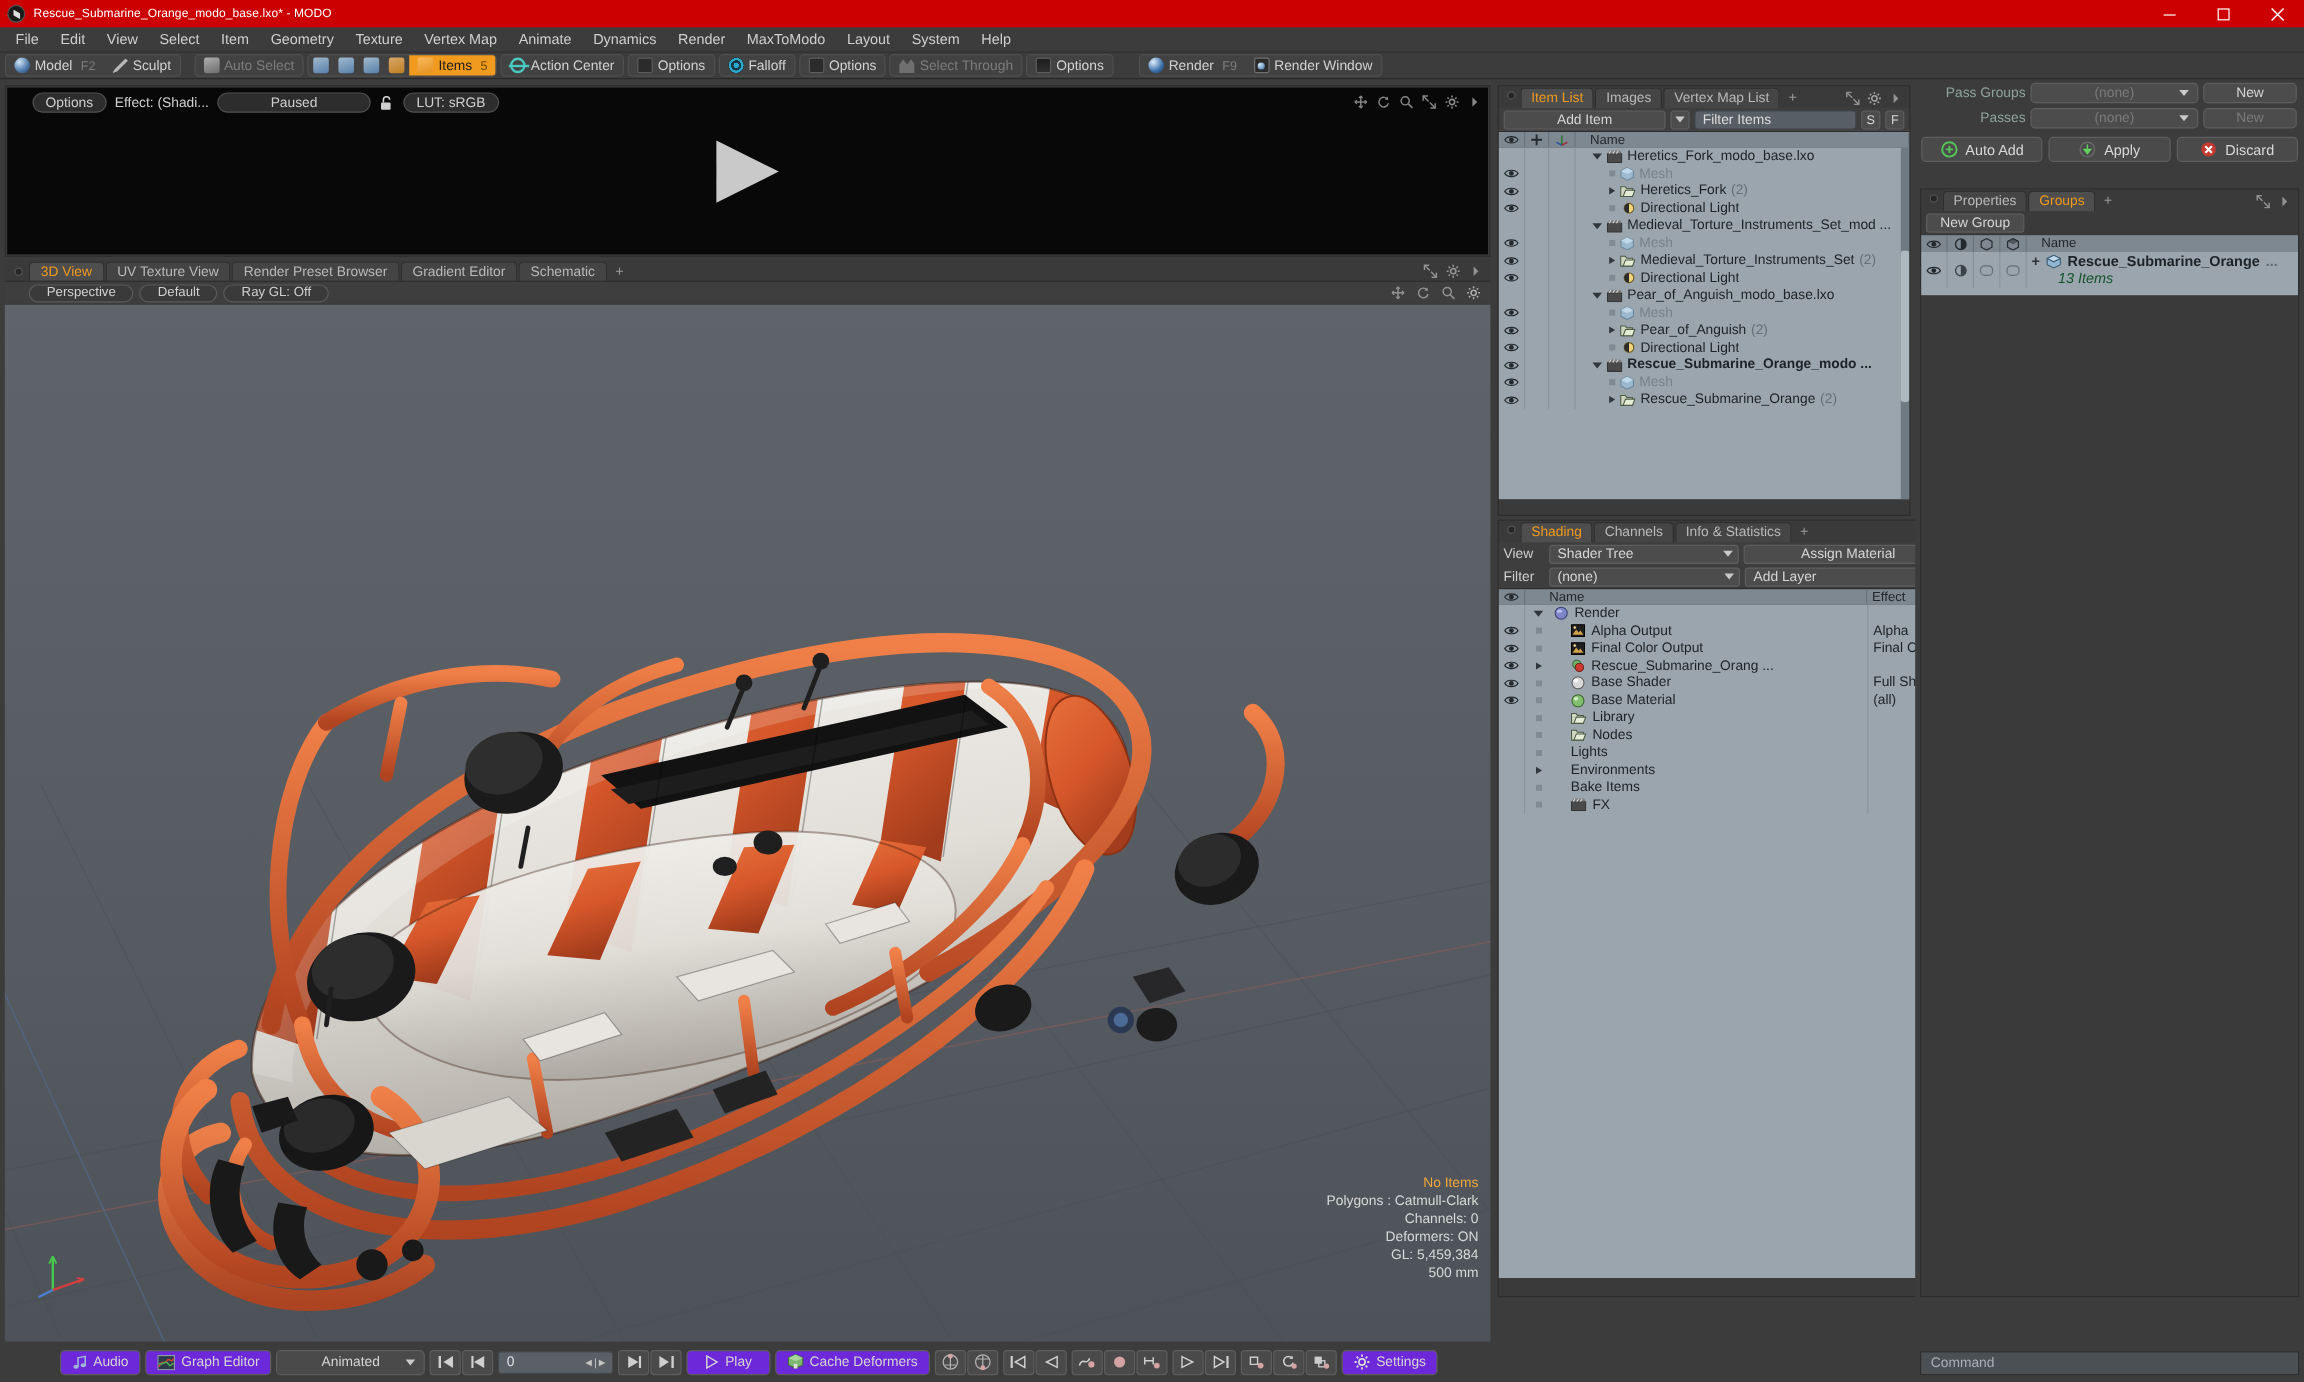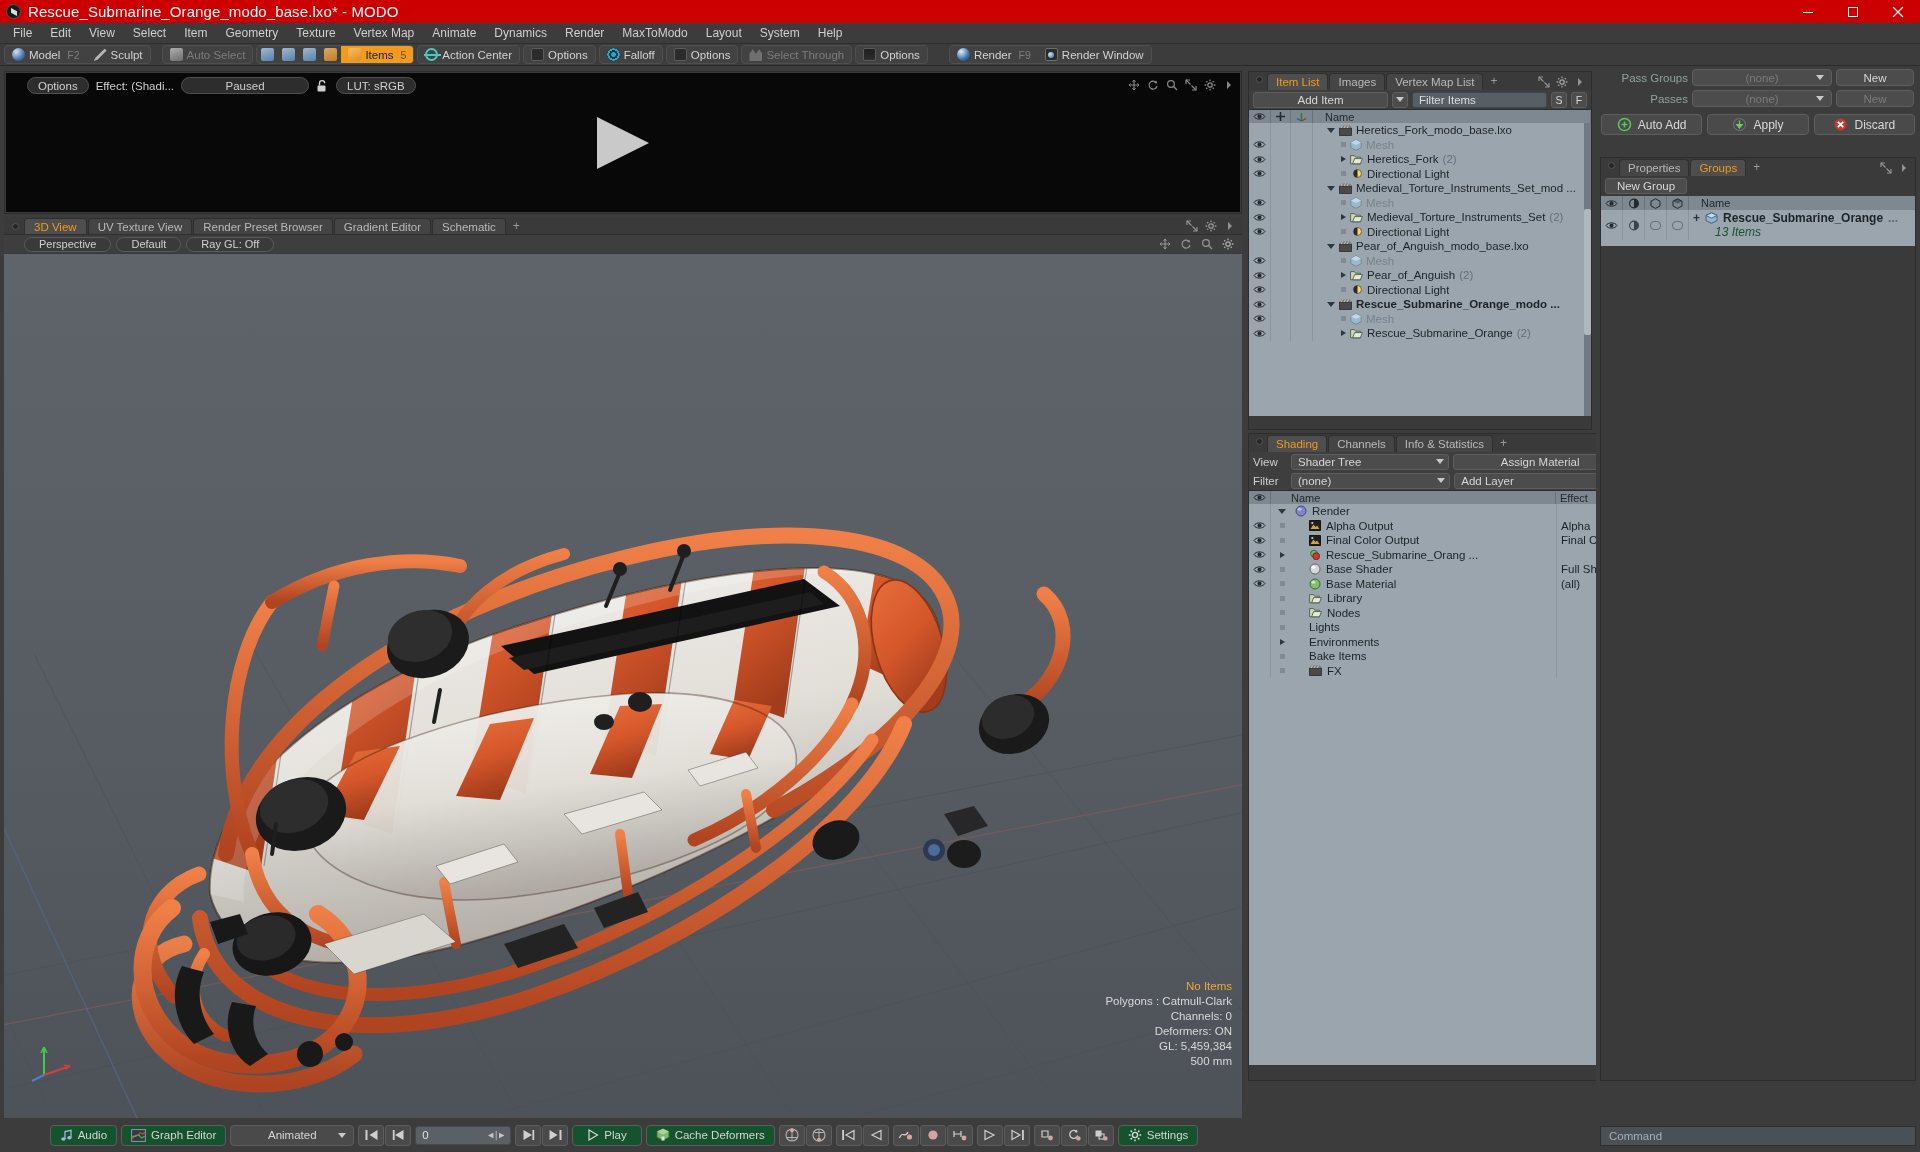--- a/index.html
+++ b/index.html
@@ -20,21 +20,21 @@
   }
   .titlebar .tlogo {
     width: 15px; height: 15px; border-radius: 50%;
     background: #1a1a1a; border: 1px solid #555; margin-right: 7px;
     position: relative; flex: none;
   }
   .titlebar .tlogo:after {
     content:""; position:absolute; left:4px; top:3px; width:6px; height:8px;
     background:#ddd; clip-path: polygon(0 0,100% 40%,100% 100%,0 60%);
   }
-  .titlebar .ttext { flex: 1; font-size: 15px; letter-spacing: .1px; }
+  .titlebar .ttext { flex: 1; font-size: 10px; letter-spacing: .1px; }
   .winbtns { display: flex; height: 23px; }
   .winbtn { width: 45px; height: 23px; display: flex; align-items: center; justify-content: center;
             color: #fff; font-size: 13px; }
   .winbtn.close { }
   .winbtn svg { display:block; }
 
   
   .menubar {
     height: 21px; background: #3c3c3c; display: flex; align-items: center;
     padding-left: 4px; border-bottom: 1px solid #2e2e2e;
@@ -221,21 +221,21 @@
   .grow .n2 { padding-left:22px; color:#14532d;font-style:italic; }
 
   
   .cmdbar { position:absolute; left:1600px; top:1126px; width:316px; height:20px;
             background:#4a5054; border:1px solid #2d2d2d; display:flex; align-items:center;
             padding-left:8px; font-size:11.5px; color:#a8b0b5; }
 
   
   .bottombar { position:absolute; left:0; top:1118px; width:1248px; height:34px; background:#3c3c3c;
                display:flex; align-items:center; justify-content:center; gap:4px; }
-  .bbtn { height:21px; background:#14532d; border:1px solid #5d5d5d; border-radius:4px;
+  .bbtn { height:21px; background:#6d28d9; border:1px solid #5d5d5d; border-radius:4px;
           display:flex; align-items:center; gap:5px; padding:0 9px; font-size:11.5px; color:#d5d5d5; }
   .bsq { width:26px; height:21px; background:#4a4a4a; border:1px solid #5d5d5d; border-radius:3px;
          display:flex; align-items:center; justify-content:center; }
   .bgrp { display:flex; gap:1px; }
   .numfld { width:96px; height:19px; background:#5a6065; border:1px solid #454a4e; border-radius:3px;
             display:flex; align-items:center; padding:0 6px; font-size:11.5px; color:#e0e0e0; position:relative;}
   .numfld .arrows { position:absolute; right:4px; color:#c5c5c5; font-size:9px; }
   .seldd { height:21px; background:#4a4a4a; border:1px solid #5d5d5d; border-radius:4px;
            display:flex; align-items:center; padding:0 8px; font-size:11.5px; color:#d5d5d5;
            min-width:124px; justify-content:center; position:relative;}

